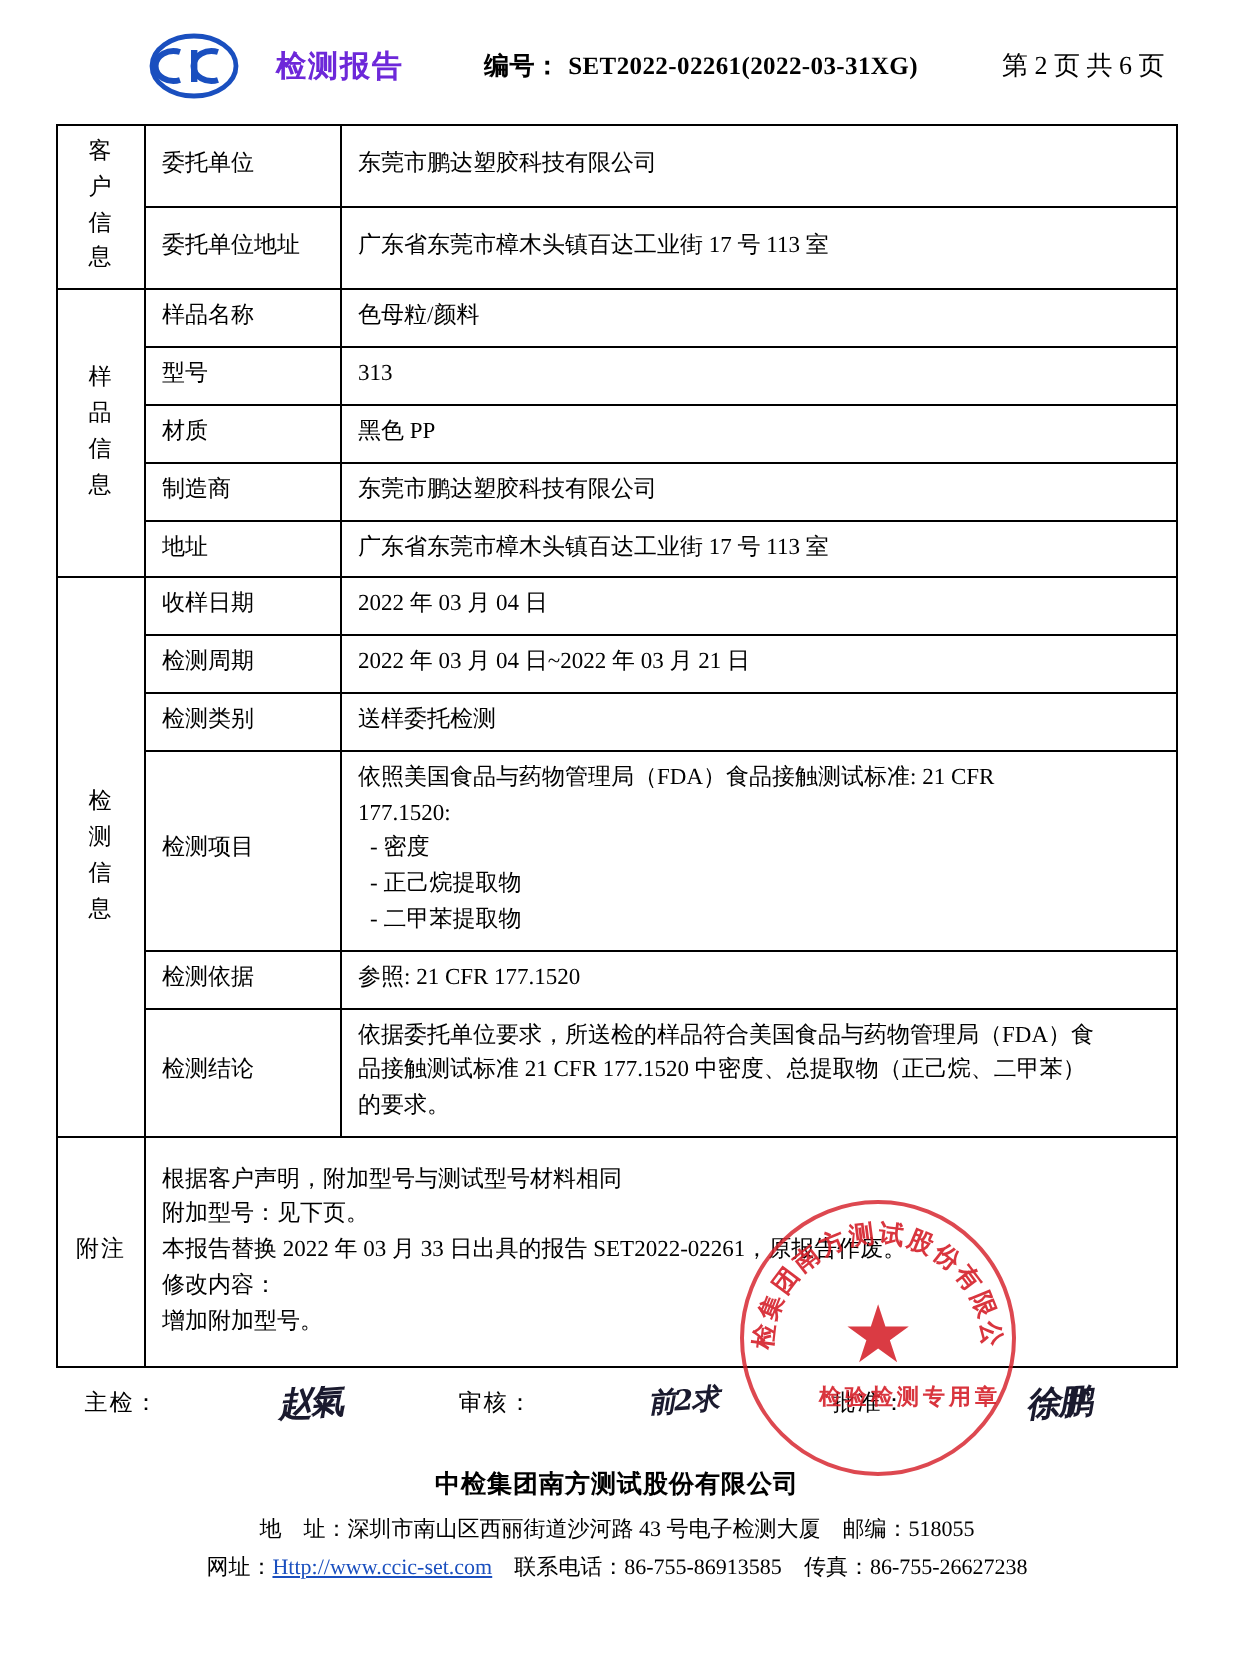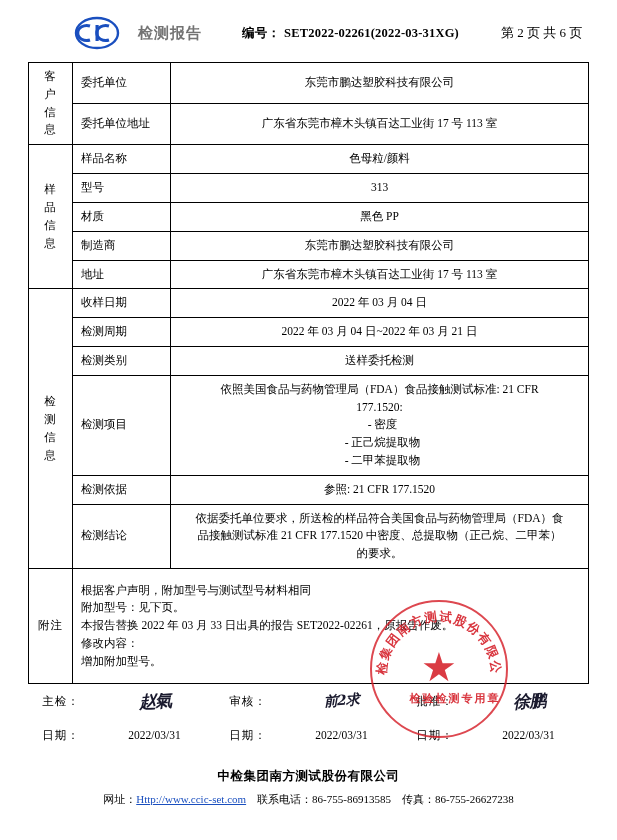--- a/index.html
+++ b/index.html
@@ -36,21 +36,21 @@
     margin-left: 46px;
     margin-right: 18px;
     position: relative;
     flex: none;
   }
   .logo svg { display:block; }
   .doc-title {
     font-size: 15px;
     font-weight: bold;
     letter-spacing: 1px;
-    color: #737373;
+    color: #6d28d9;
     margin-right: 40px;
     font-family: "Liberation Sans", sans-serif;
   }
   .report-no {
     font-size: 12.5px;
     font-weight: bold;
     letter-spacing: 0.2px;
     margin-right: 42px;
     white-space: nowrap;
     text-align: center;
@@ -86,21 +86,20 @@
   }
   td.secname .l { display: block; }
   td.label {
     width: 92px;
     padding-left: 9px;
     font-size: 11.5px;
   }
   td.value {
     padding-left: 10px;
     font-size: 11.5px;
-    text-align: center;
   }
   td.value-tall {
     padding-top: 7px;
     padding-bottom: 7px;
     vertical-align: top;
     line-height: 1.75;
   }
   .sub-item { padding-left: 6px; }
   td.notes-cell {
     padding: 7px 10px;
@@ -351,28 +350,20 @@
     <table class="sig">
       <tbody>
         <tr>
           <td class="sig-label">主检：</td>
           <td class="sig-val"><span class="hand">赵氣</span></td>
           <td class="sig-label">审核：</td>
           <td class="sig-val"><span class="hand small">前2求</span></td>
           <td class="sig-label">批准：</td>
           <td class="sig-val"><span class="hand">徐鹏</span></td>
         </tr>
-        <tr>
-          <td class="sig-label">日期：</td>
-          <td class="date-val">2022/03/31</td>
-          <td class="sig-label">日期：</td>
-          <td class="date-val">2022/03/31</td>
-          <td class="sig-label">日期：</td>
-          <td class="date-val">2022/03/31</td>
-        </tr>
       </tbody>
     </table>
   </div>
 
   <div class="stamp">
     <div class="circle"></div>
     <svg class="arc" viewBox="0 0 138 138">
       <defs>
         <path id="arcpath" d="M 16 74 A 53 53 0 0 1 122 74" fill="none"></path>
       </defs>
@@ -380,17 +371,20 @@
         <textPath href="#arcpath" startOffset="50%" text-anchor="middle">中检集团南方测试股份有限公司</textPath>
       </text>
     </svg>
     <div class="star">★</div>
     <div class="ctext">检验检测专用章</div>
   </div>
 
   <div class="footer">
     <div class="company">中检集团南方测试股份有限公司</div>
     <div class="row">
+      <span>地　址：</span><span>深圳市南山区西丽街道沙河路 43 号电子检测大厦</span>　<span>邮编：</span><span>518055</span>
+    </div>
+    <div class="row">
       <span>网址：</span><span class="link">Http://www.ccic-set.com</span>　<span>联系电话：</span><span>86-755-86913585</span>　<span>传真：</span><span>86-755-26627238</span>
     </div>
   </div>
 
 </div>
 
 </body></html>

